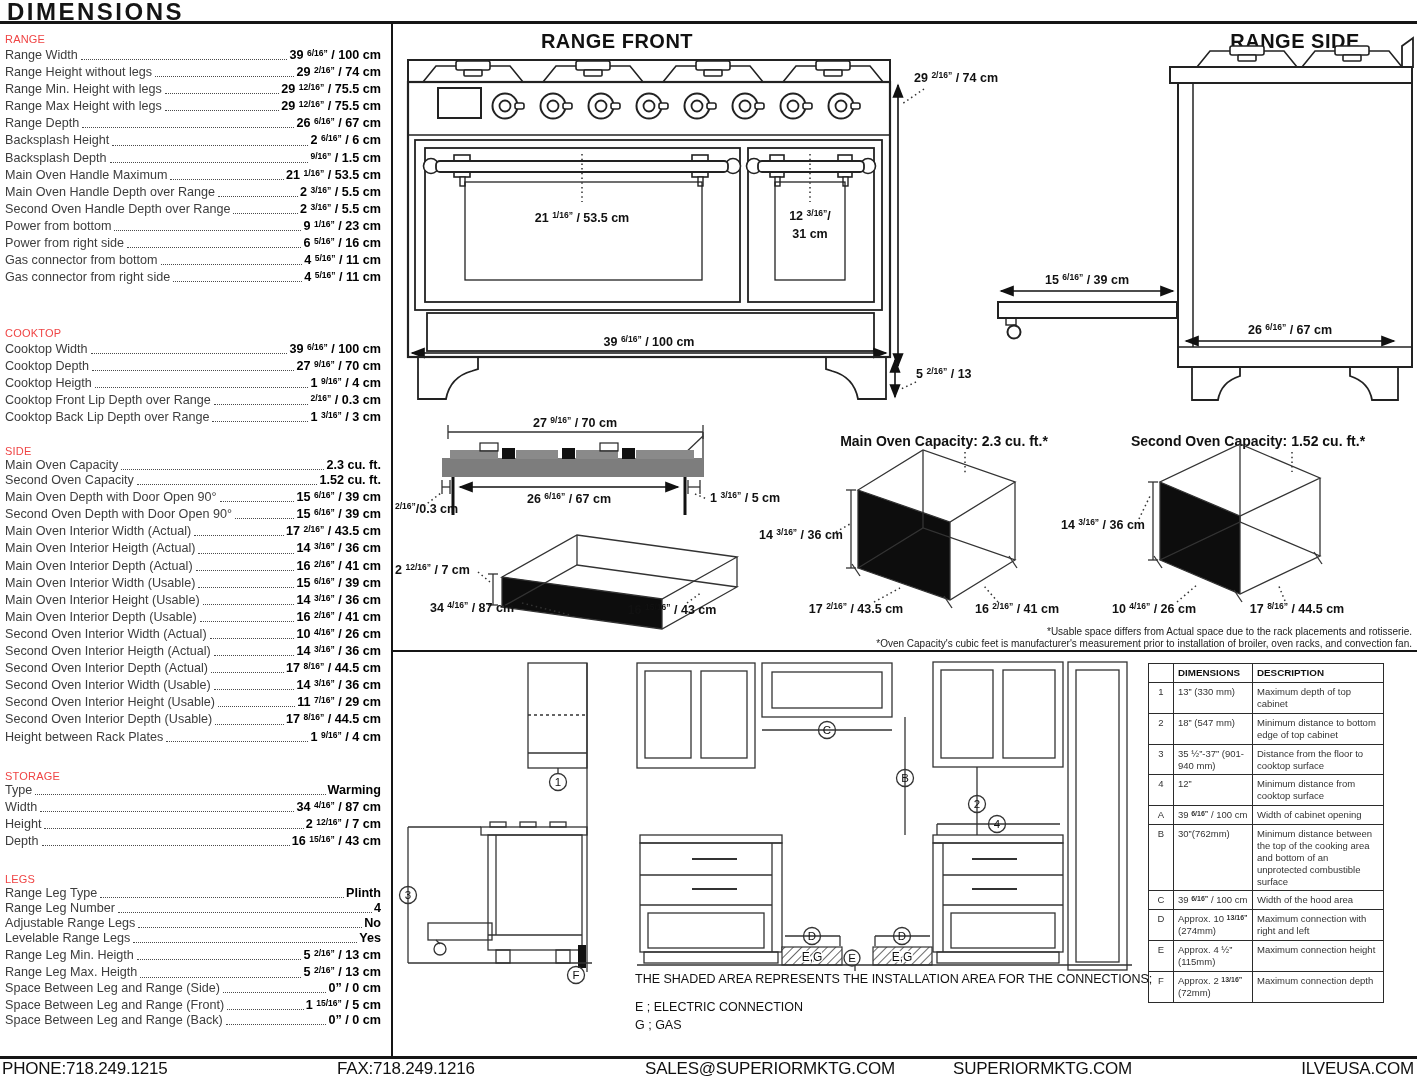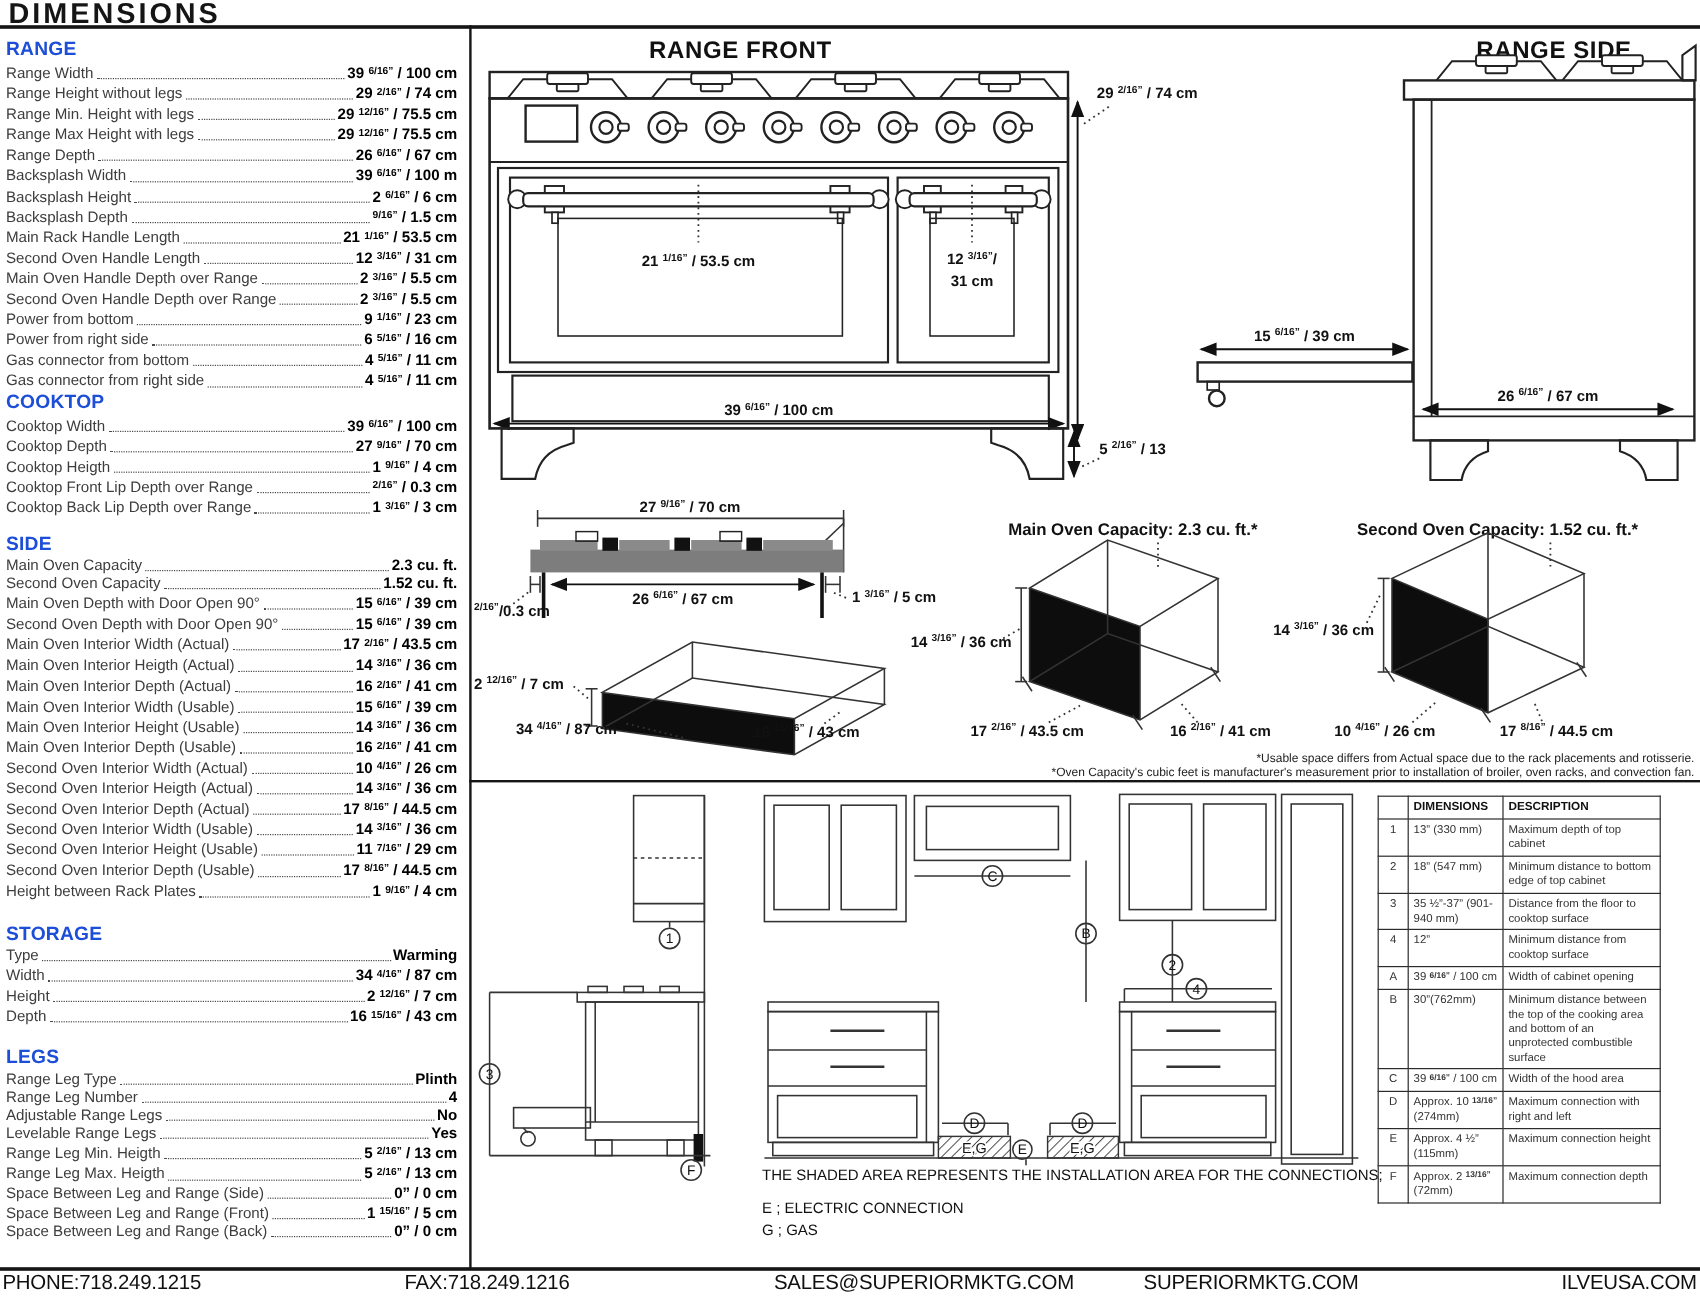--- a/index.html
+++ b/index.html
@@ -17,21 +17,21 @@
   
   #page-title{
     position:absolute;left:7px;top:-2px;font-size:24px;font-weight:bold;
     letter-spacing:2.5px;color:#151515;
   }
 
   
   .sec{position:absolute;left:5px;width:376px}
   #sec-range{top:33px} #sec-cooktop{top:327px} #sec-oven{top:445px}
   #sec-storage{top:770px} #sec-legs{top:873px}
-  .sec h3{margin:0 0 1px 0;font-size:16px;font-weight:bold;color:#1d4ed8;letter-spacing:.2px}
+  .sec h3{margin:0 0 1px 0;font-size:11px;font-weight:normal;color:#ef4444;letter-spacing:.2px}
   .srow{display:flex;align-items:flex-end;line-height:15.1px;white-space:nowrap}
   .slabel{font-size:12.6px;color:#3d3d3d}
   .leader{flex:1;border-bottom:1.9px dotted #4a4a4a;align-self:flex-end;margin:0 2px 3px 3px;min-width:8px}
   .sval{font-size:12.6px;font-weight:bold;color:#000}
   sup.fr{font-size:8.5px;font-weight:bold;vertical-align:3px;letter-spacing:0}
 
   
   svg{position:absolute;overflow:visible}
   svg text{font-family:"Liberation Sans",sans-serif}
   .t-big{font-size:20px;font-weight:bold;fill:#111;letter-spacing:.5px}
@@ -101,49 +101,39 @@
         <span class="leader"></span>
         <span class="sval fx">29 <sup class="fr">12/16”</sup> / 75.5 cm</span>
       </div>
 
       <div class="srow">
         <span class="slabel">Range Depth</span>
         <span class="leader"></span>
         <span class="sval fx">26 <sup class="fr">6/16”</sup> / 67 cm</span>
       </div>
 
-      <div class="srow">
-        <span class="slabel">Backsplash Width</span>
-        <span class="leader"></span>
-        <span class="sval fx">39 <sup class="fr">6/16”</sup> / 100 m</span>
-      </div>
 
       <div class="srow">
         <span class="slabel">Backsplash Height</span>
         <span class="leader"></span>
         <span class="sval fx">2 <sup class="fr">6/16”</sup> / 6 cm</span>
       </div>
 
       <div class="srow">
         <span class="slabel">Backsplash Depth</span>
         <span class="leader"></span>
         <span class="sval fx"><sup class="fr">9/16”</sup> / 1.5 cm</span>
       </div>
 
       <div class="srow">
-        <span class="slabel">Main Rack Handle Length</span>
+        <span class="slabel">Main Oven Handle Maximum</span>
         <span class="leader"></span>
         <span class="sval fx">21 <sup class="fr">1/16”</sup> / 53.5 cm</span>
       </div>
 
-      <div class="srow">
-        <span class="slabel">Second Oven Handle Length</span>
-        <span class="leader"></span>
-        <span class="sval fx">12 <sup class="fr">3/16”</sup> / 31 cm</span>
-      </div>
 
       <div class="srow">
         <span class="slabel">Main Oven Handle Depth over Range</span>
         <span class="leader"></span>
         <span class="sval fx">2 <sup class="fr">3/16”</sup> / 5.5 cm</span>
       </div>
 
       <div class="srow">
         <span class="slabel">Second Oven Handle Depth over Range</span>
         <span class="leader"></span>

